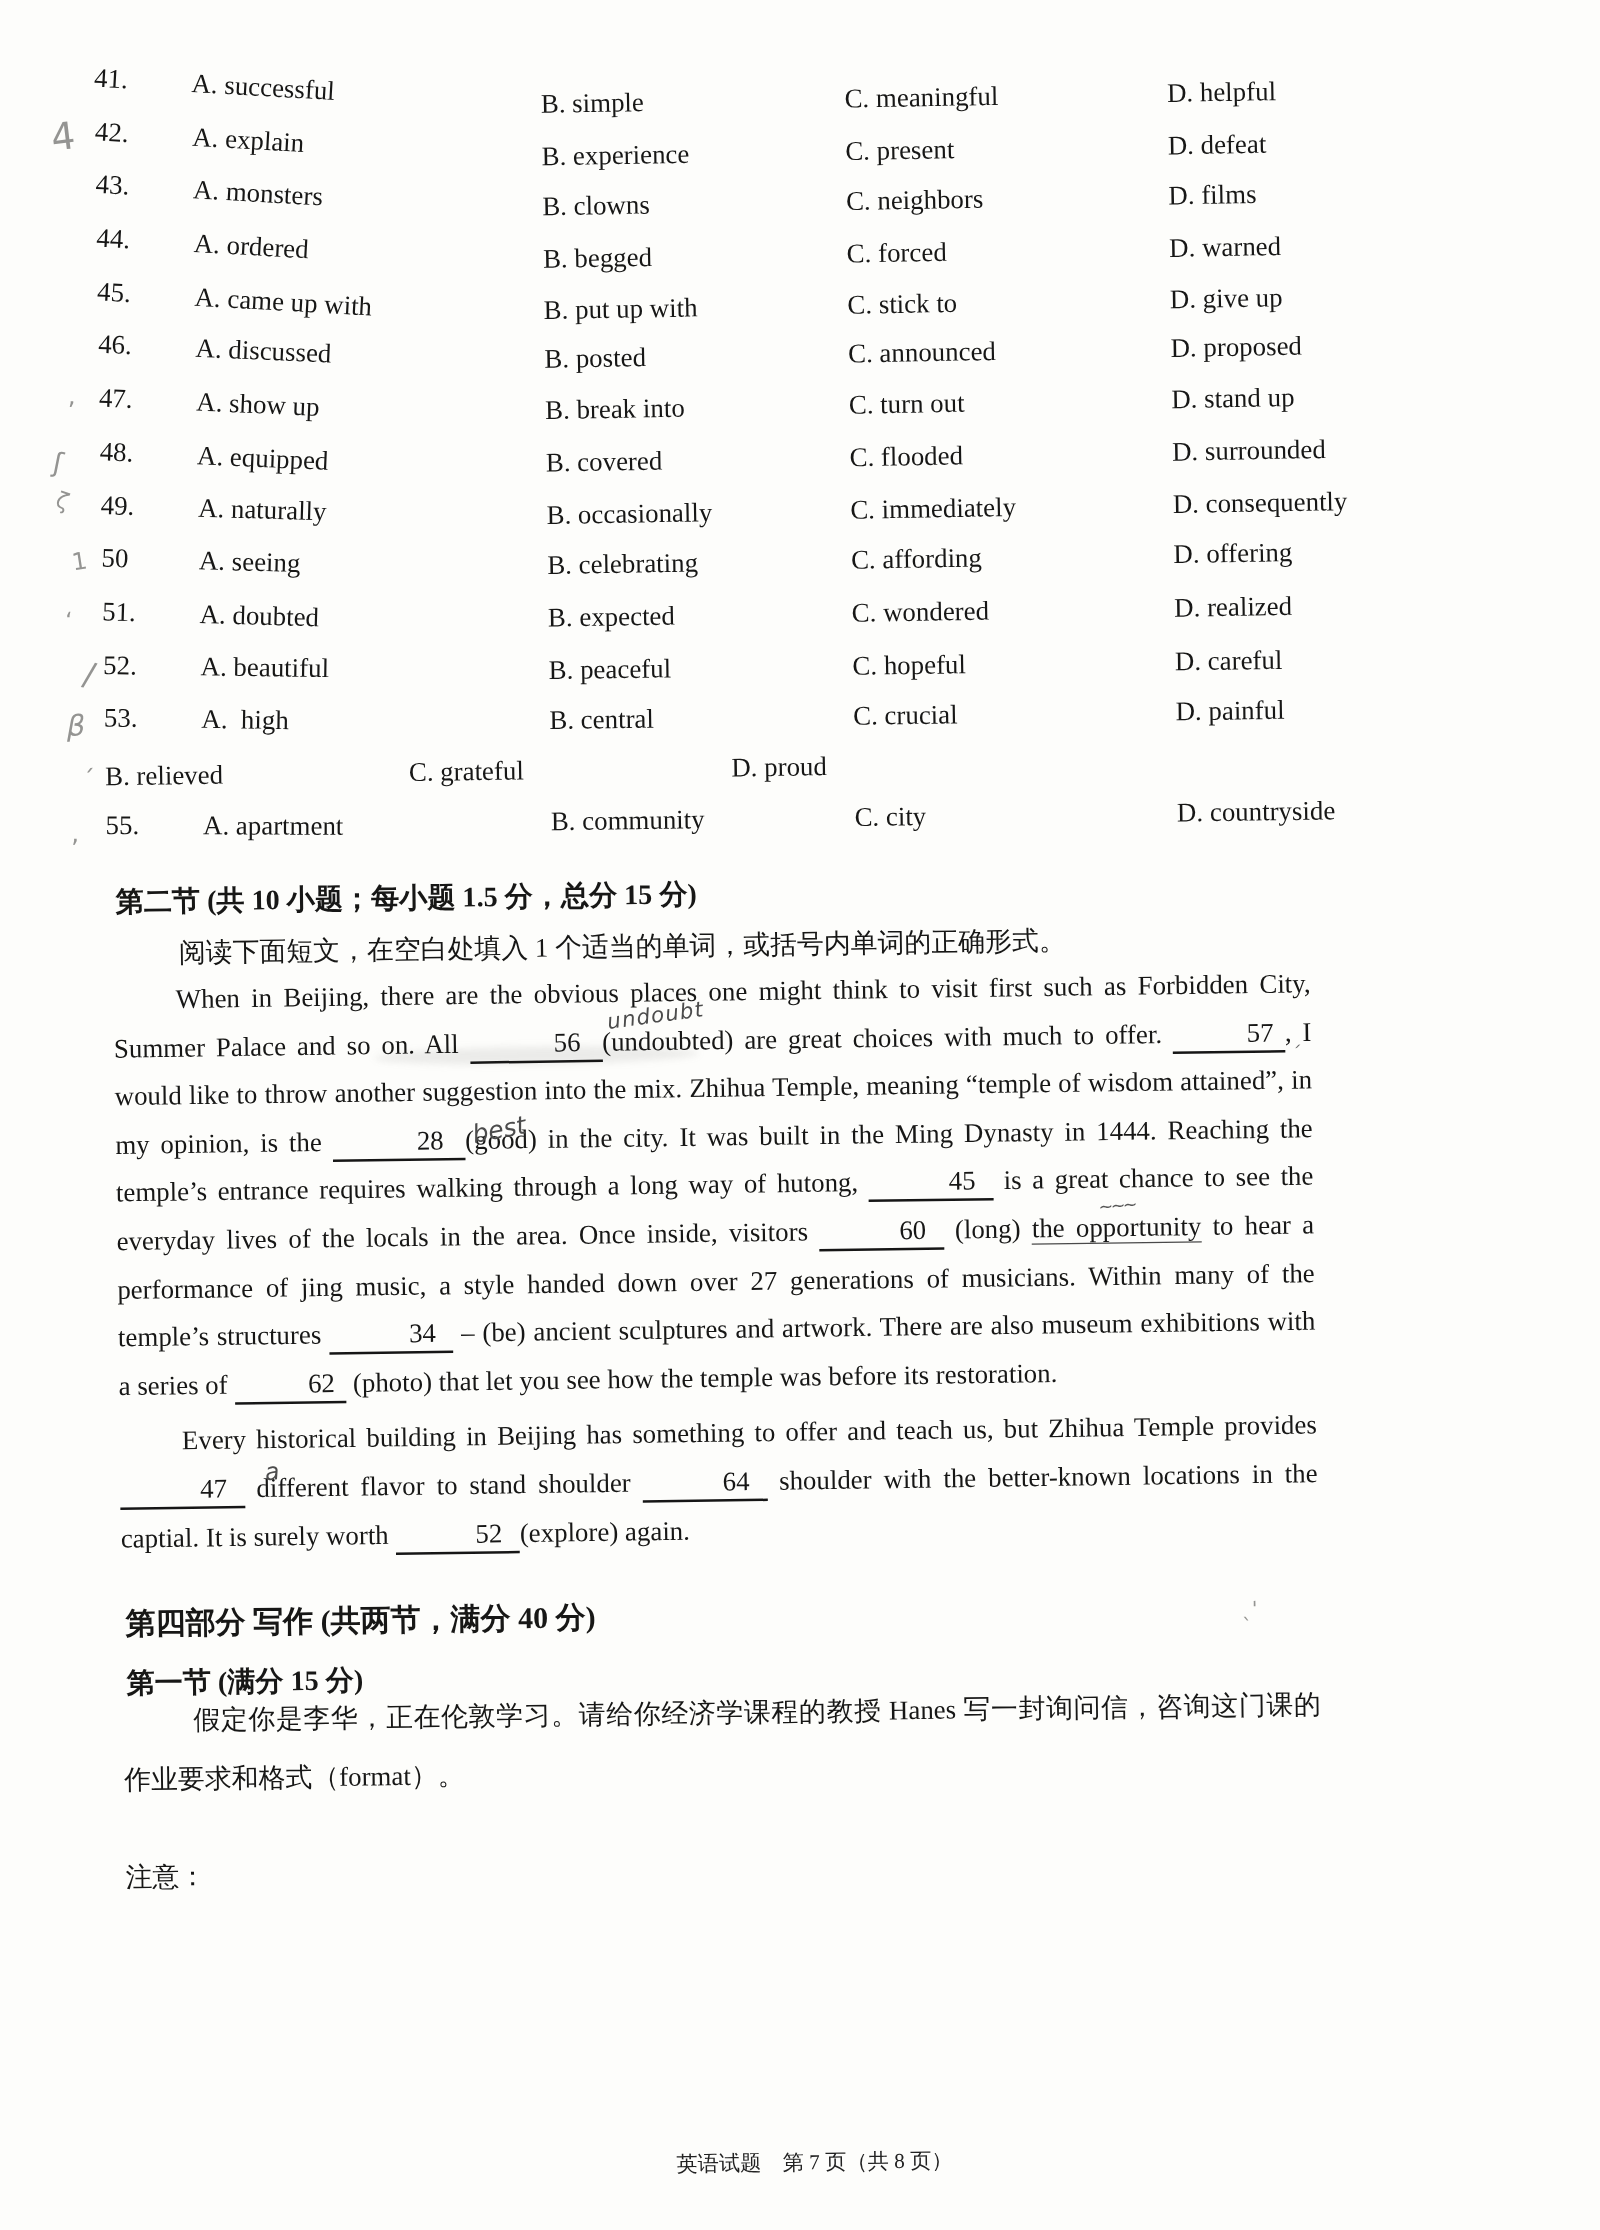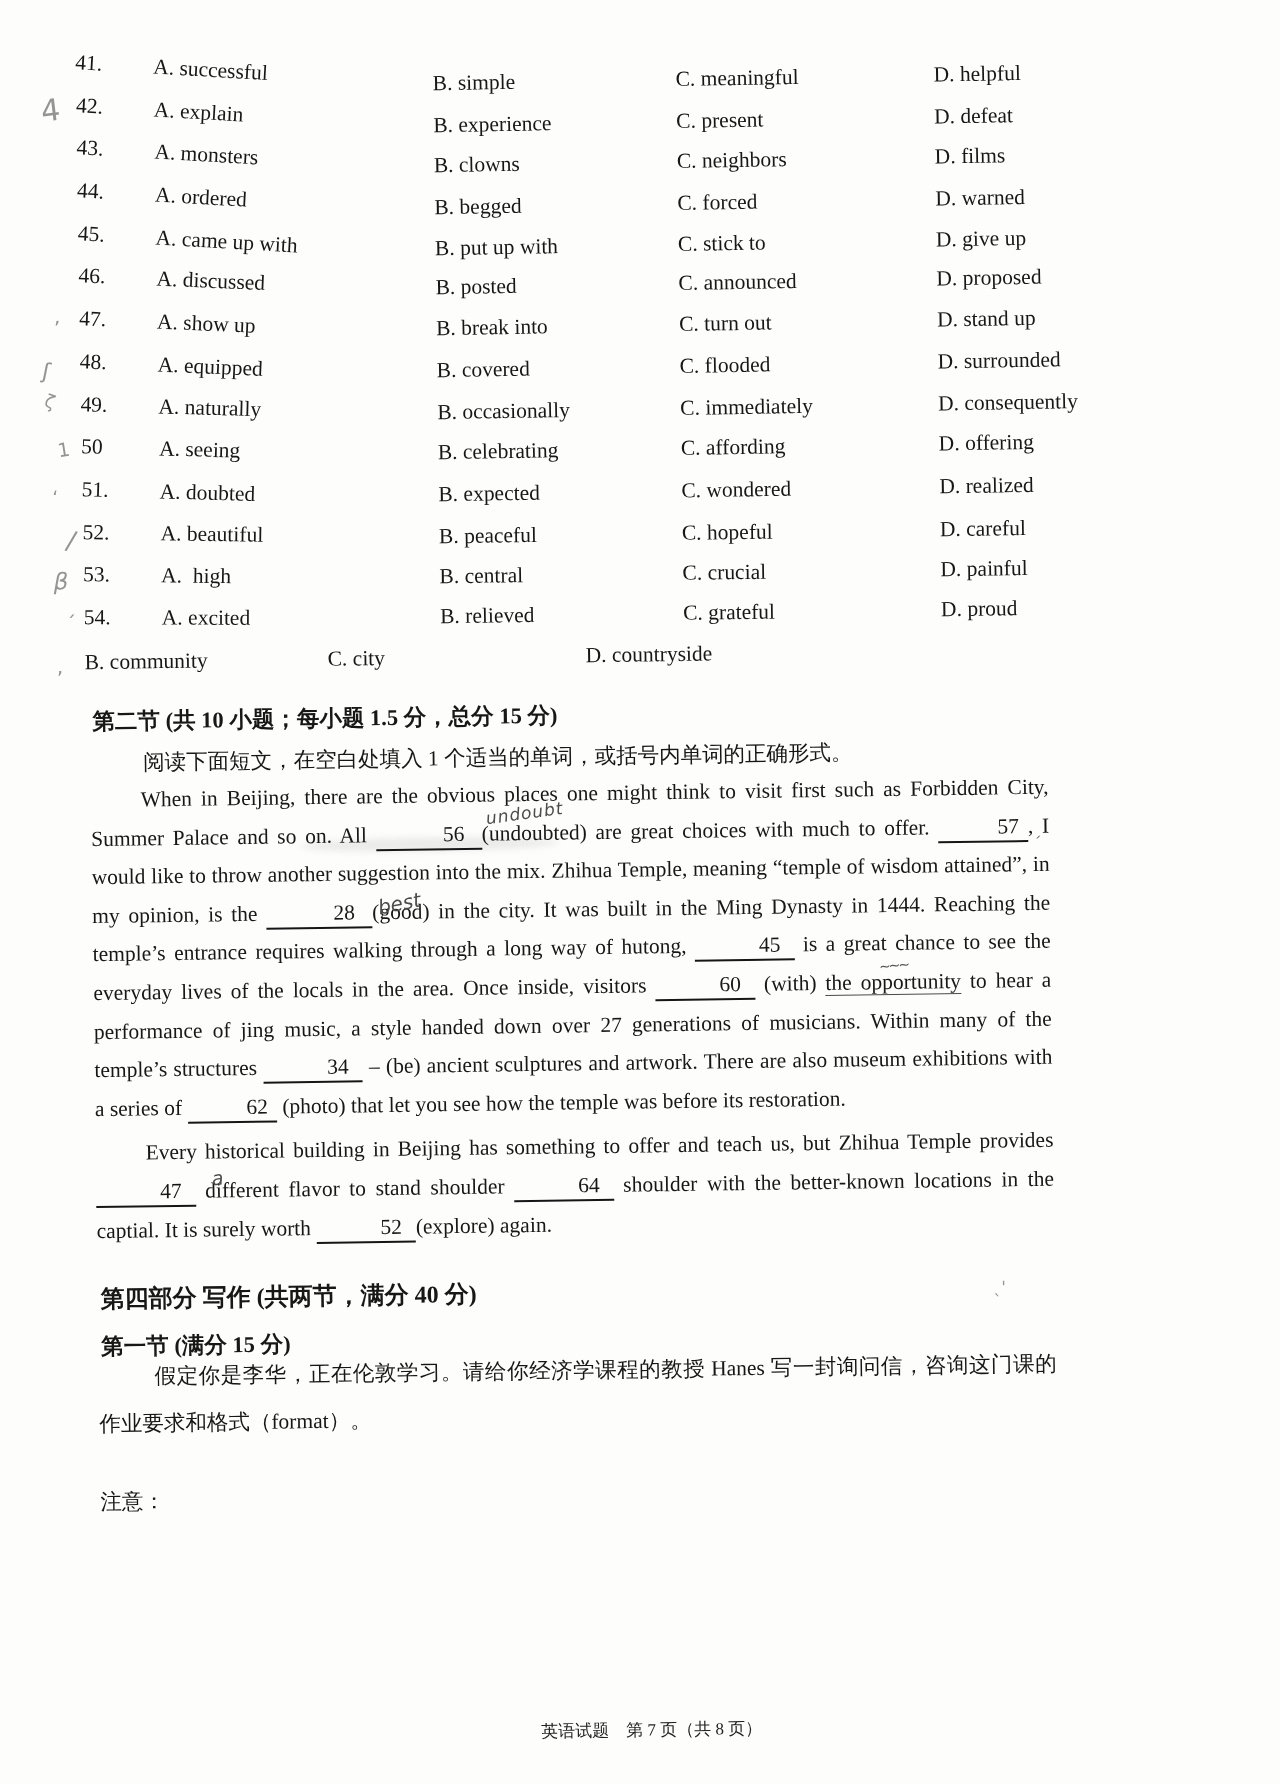--- a/index.html
+++ b/index.html
@@ -185,40 +185,40 @@
       </div>
       <div class="opt-row">
         <span class="og-left"><span class="o-num">52.</span><span class="o-a">A. beautiful</span></span>
         <span class="og-bcd"><span class="o-b">B. peaceful</span><span class="o-c">C. hopeful</span><span class="o-d">D. careful</span></span>
       </div>
       <div class="opt-row">
         <span class="og-left"><span class="o-num">53.</span><span class="o-a">A.  high</span></span>
         <span class="og-bcd"><span class="o-b">B. central</span><span class="o-c">C. crucial</span><span class="o-d">D. painful</span></span>
       </div>
       <div class="opt-row">
-        <span class="og-left"><span class="o-num">54.</span><span class="o-a">A. excited</span></span>
         <span class="og-bcd"><span class="o-b">B. relieved</span><span class="o-c">C. grateful</span><span class="o-d">D. proud</span></span>
       </div>
       <div class="opt-row">
+        <span class="og-left"><span class="o-num">55.</span><span class="o-a">A. apartment</span></span>
         <span class="og-bcd"><span class="o-b">B. community</span><span class="o-c">C. city</span><span class="o-d">D. countryside</span></span>
       </div>
     </div>
 
     <div class="sec2-head">第二节 (共 10 小题；每小题 1.5 分，总分 15 分)</div>
     <div class="sec2-inst">阅读下面短文，在空白处填入 1 个适当的单词，或括号内单词的正确形式。</div>
 
     <div class="cloze">
       <p><span>When in Beijing, there are the obvious places one might think to visit first such as Forbidden City, Summer Palace and so on. All</span>
         <span class="blank b-lg"><span>56</span><span class="hw hw-56">undoubt</span></span><span>(undoubted) are great choices with much to offer.</span>
         <span class="blank b-sm"><span>57</span><span class="hw hw-tick">ˏ</span></span><span>, I would like to throw another suggestion into the mix. Zhihua Temple, meaning “temple of wisdom attained”, in my opinion, is the</span>
         <span class="blank b-lg"><span>28</span><span class="hw hw-58">best</span></span><span>(good) in the city. It was built in the Ming Dynasty in 1444. Reaching the temple’s entrance requires walking through a long way of hutong,</span>
         <span class="blank"><span>45</span></span>
         <span>is a great chance to see the everyday lives of the locals in the area. Once inside, visitors</span>
         <span class="blank"><span>60</span></span>
-        <span>(with)</span>
+        <span>(long)</span>
         <span class="pen-ul"><span>the opportunity</span><span class="squig">~~~</span></span>
         <span>to hear a performance of jing music, a style handed down over 27 generations of musicians. Within many of the temple’s structures</span>
         <span class="blank"><span>34</span></span>
         <span>– (be) ancient sculptures and artwork. There are also museum exhibitions with a series of</span>
         <span class="blank b-sm"><span>62</span></span>
         <span>(photo) that let you see how the temple was before its restoration.</span></p>
       <p><span>Every historical building in Beijing has something to offer and teach us, but Zhihua Temple provides</span>
         <span class="blank"><span>47</span><span class="hw hw-63">a</span></span>
         <span>different flavor to stand shoulder</span>
         <span class="blank"><span>64</span></span>

